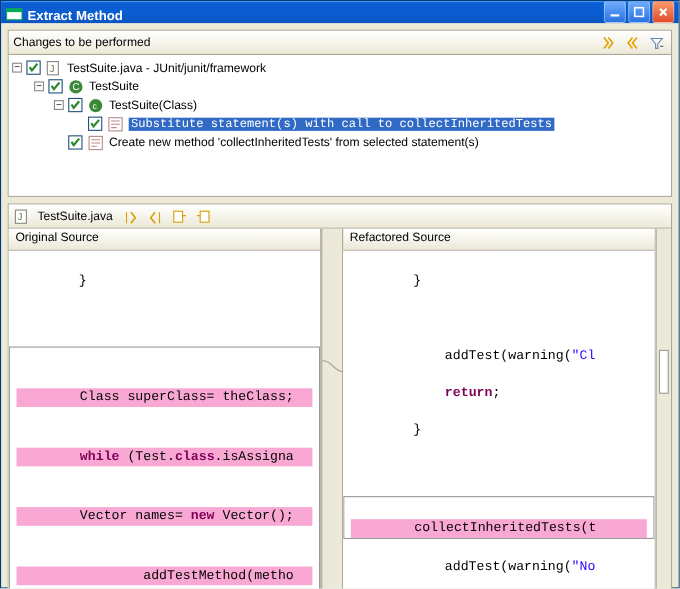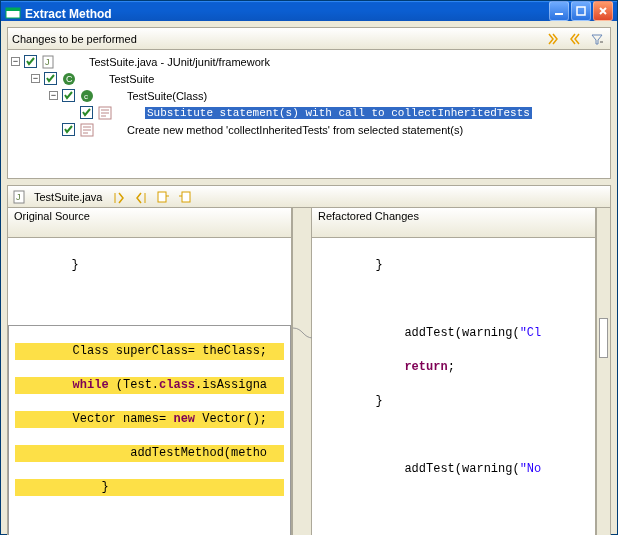--- a/index.html
+++ b/index.html
@@ -115,21 +115,21 @@
     background: #fff;
     display: flex; align-items: center; justify-content: center;
     margin-right: 2px;
   }
   .check svg { width: 11px; height: 11px; }
   .node-icon {
     width: 16px; height: 16px;
     display: flex; align-items: center; justify-content: center;
     margin-right: 2px;
   }
-  .node-label { color: #000; margin-left: 28px; }
+  .node-label { color: #000; }
   .node-label.selected {
     background: #316ac5;
     color: #fff;
     padding: 0 2px;
     font-family: Liberation Mono, monospace;
   }
   .panel-mid {
     display: flex;
     flex-direction: column;
     flex: 1;
@@ -152,42 +152,43 @@
   .diff-pane {
     flex: 1;
     display: flex;
     flex-direction: column;
     border-right: 1px solid #aca899;
     min-width: 0;
   }
   .diff-pane:last-child { border-right: none; }
   .pane-label {
     background: linear-gradient(to bottom, #fff, #ece9d8);
-    height: 30px;
+    height: 20px;
     border-bottom: 1px solid #aca899;
     padding: 2px 6px;
     font-size: 11px;
   }
   .code {
     flex: 1;
     font-family: "Courier New", monospace;
     font-size: 12px;
     line-height: 17px;
     overflow: hidden;
     position: relative;
     white-space: pre;
     padding: 2px 6px;
     color: #000;
     background:#fff;
   }
   .code .line { height: 17px; }
   .kw { color: #7f0055; font-weight: bold; }
   .str { color: #2a00ff; }
   .boxed {
-    background: #fde047;
+    background: #f9a8d4;
+    margin-top: 20px;
   }
   .block-border {
     border: 1px solid #999;
     margin-left: -6px;
     padding-left: 6px;
     margin-right: -6px;
     padding-right: 6px;
   }
   .overview {
     width: 14px;
@@ -402,28 +403,29 @@
 
         </div>
 
         <div class="mid-divider">
           <svg width="20" height="100%" style="position:absolute;top:0;left:0">
               <path d="M0 120 C10 120 10 130 20 130" stroke="#999" fill="none"></path>
             </svg>
         </div>
 
         <div class="diff-pane">
-          <div class="pane-label">Refactored Changes</div>
+          <div class="pane-label">Refactored Source</div>
           <div class="code">
 <div class="line"><span>        }</span></div>
 <div class="line"><span></span></div>
 <div class="line"><span>            addTest(warning(</span><span class="str">"Cl</span></div>
 <div class="line"><span>            </span><span class="kw">return</span><span>;</span></div>
 <div class="line"><span>        }</span></div>
 <div class="line"><span></span></div>
+<div class="block-border"><div class="line boxed"><span>        collectInheritedTests(t</span></div></div>
 <div class="line"><span>            addTest(warning(</span><span class="str">"No</span></div>
 
           </div>
 
         </div>
 
         <div class="overview">
           <div class="overview-mark" style="top:110px;height:40px"></div>
         </div>
       </div>

